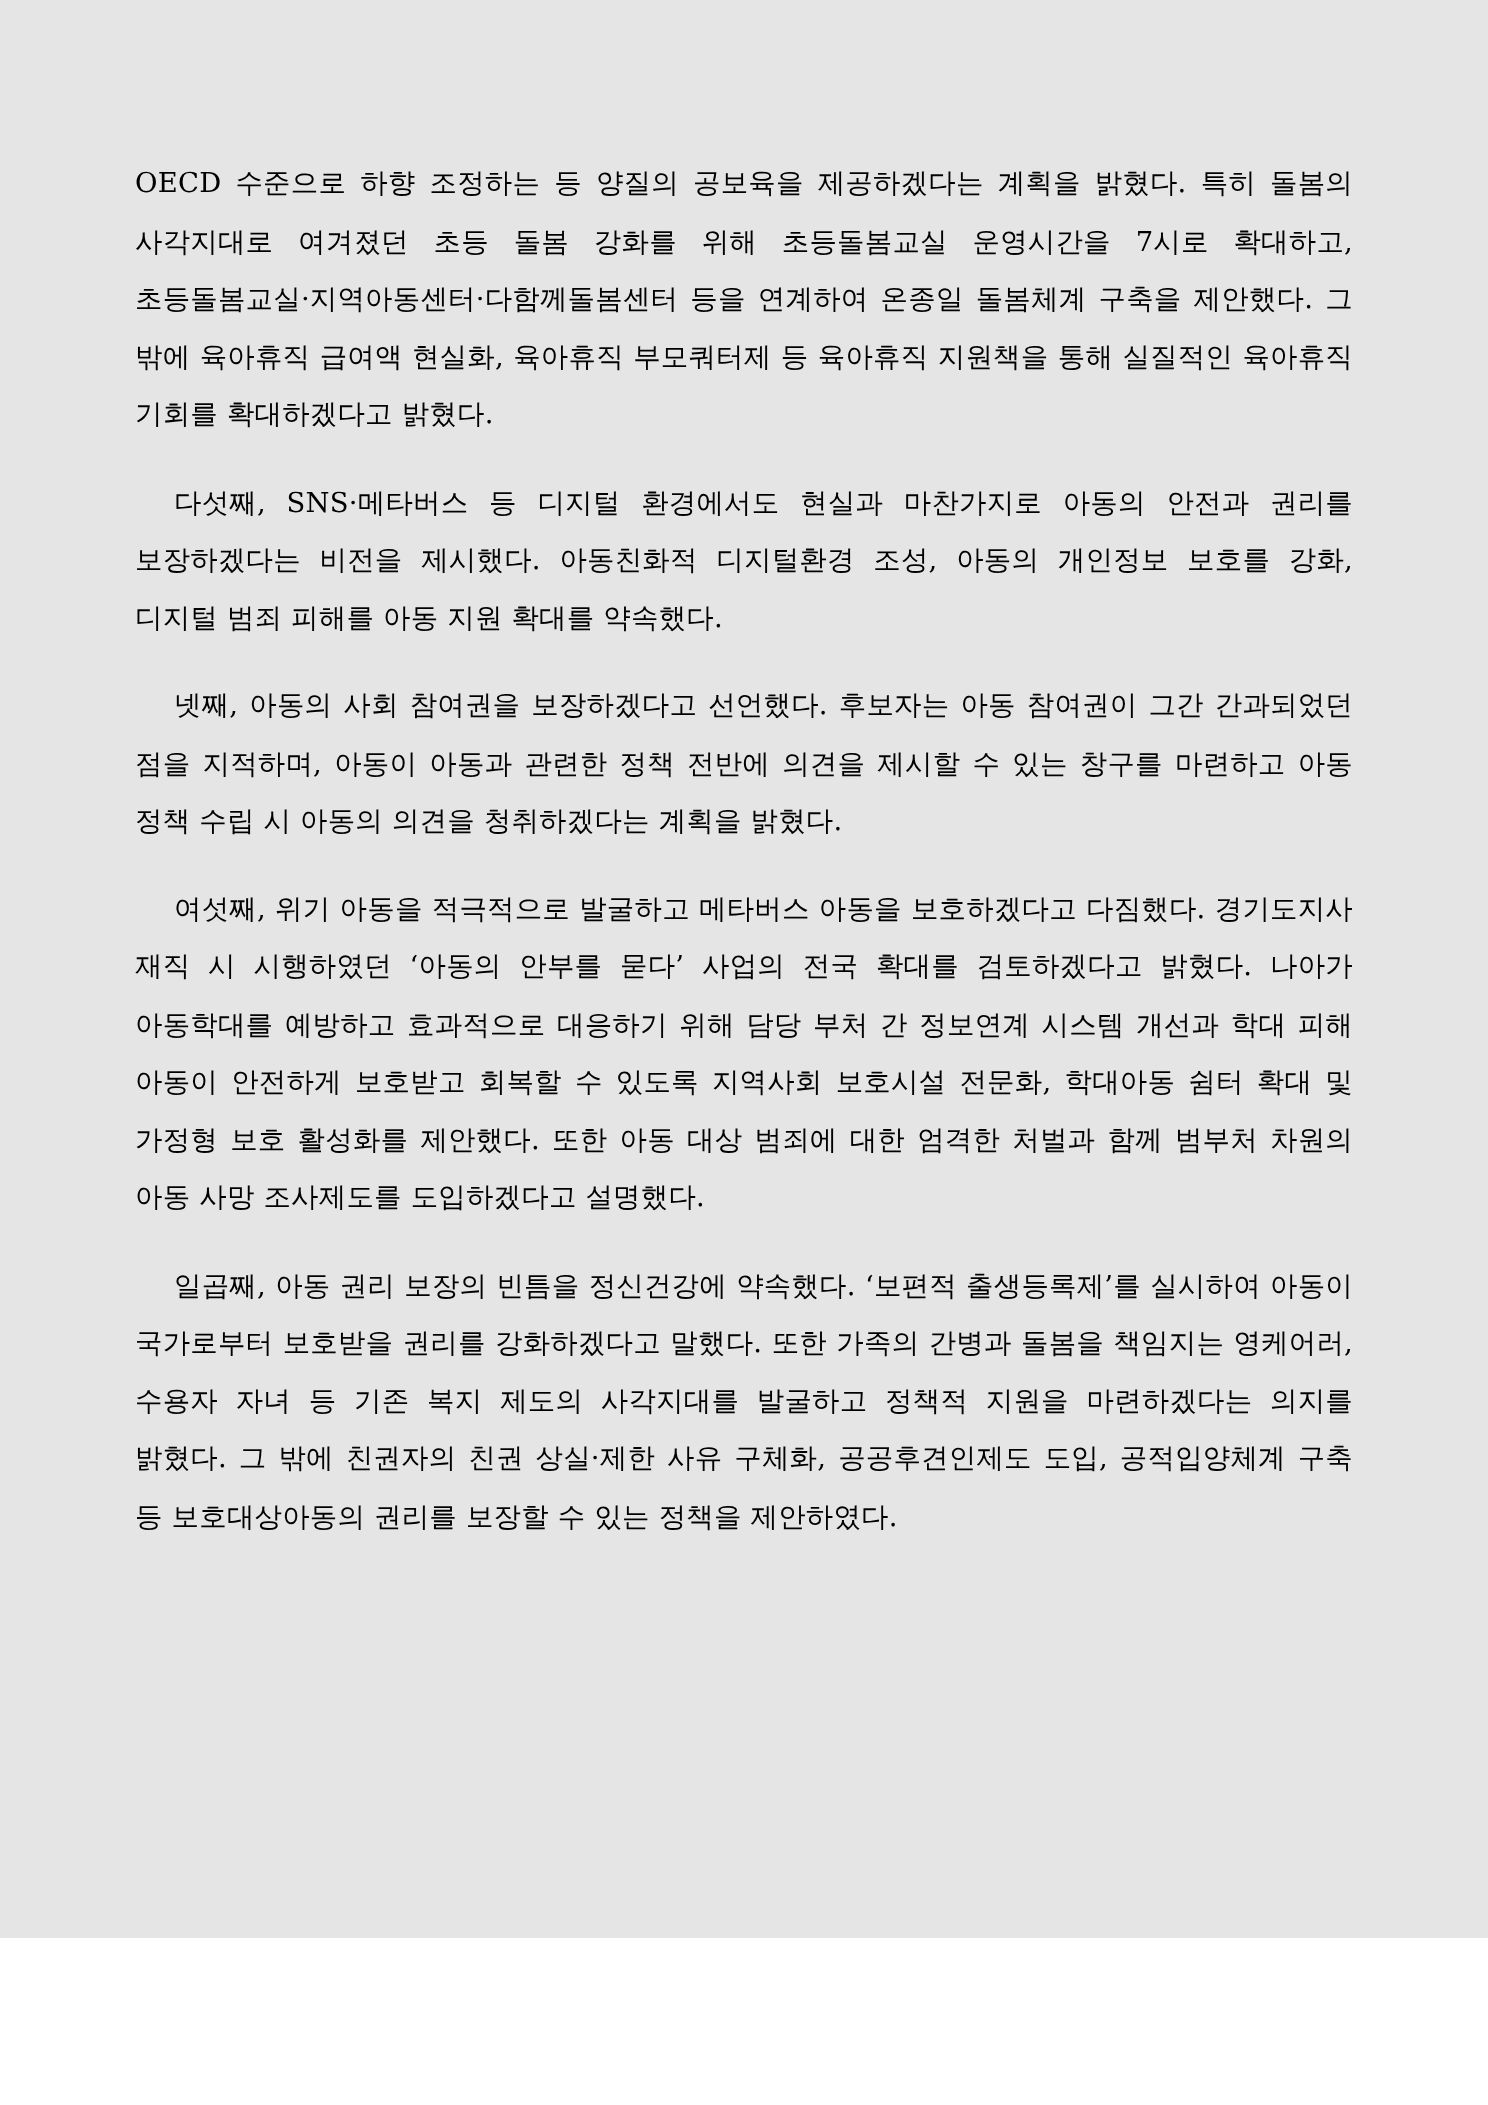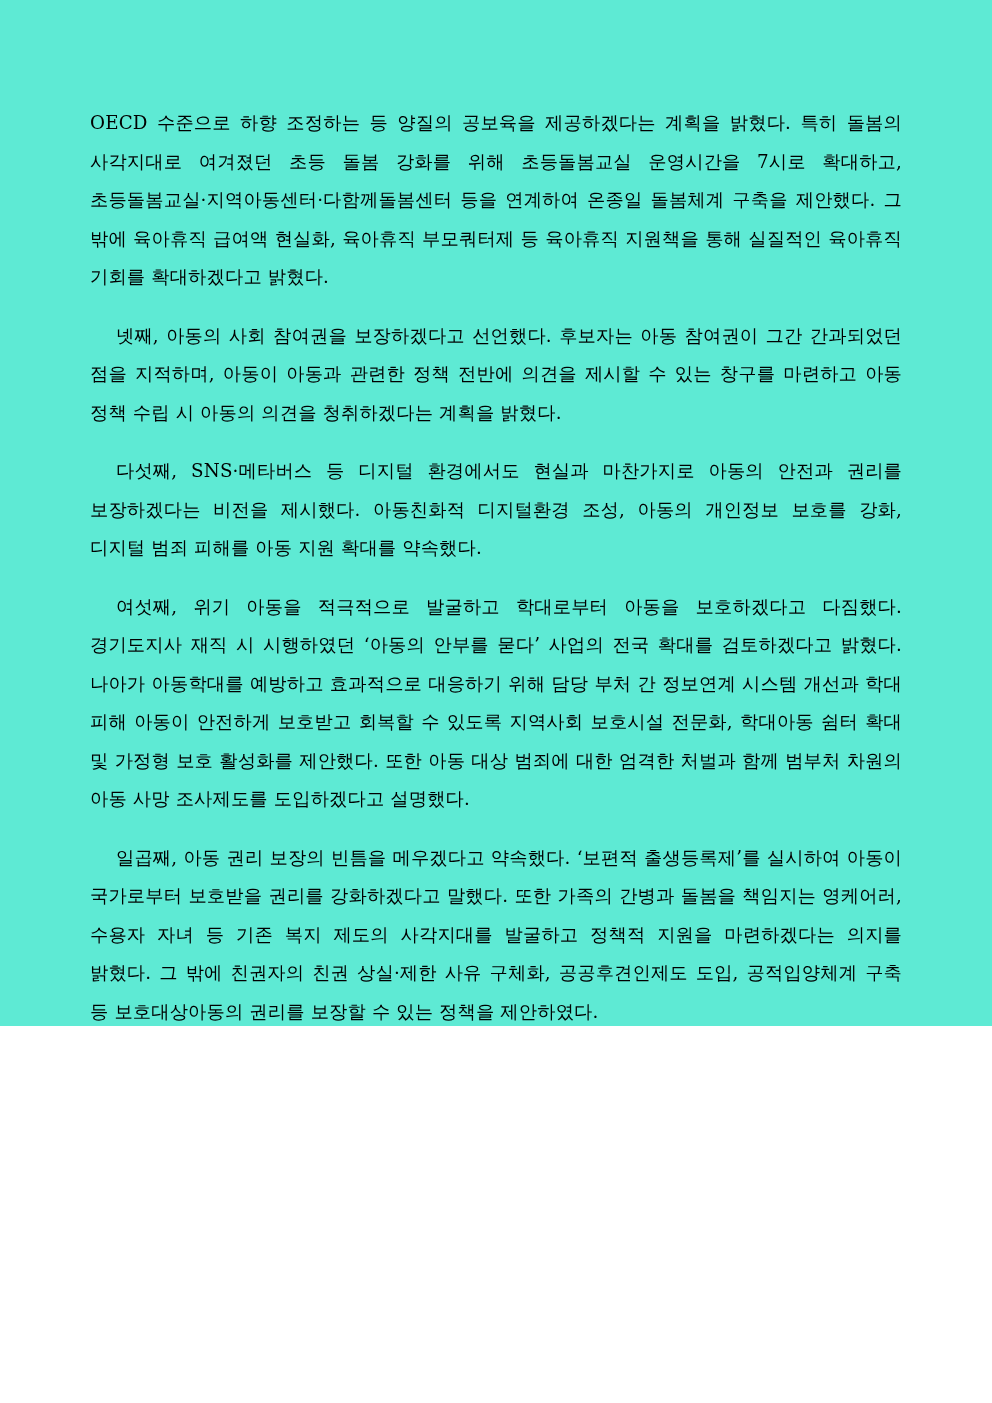--- a/index.html
+++ b/index.html
@@ -3,22 +3,22 @@
 <meta charset="utf-8">
 <style>
   html, body {
     margin: 0;
     padding: 0;
     background: #ffffff;
   }
   .page {
     position: relative;
     width: 992px;
-    height: 1026px;
-    background: #5eead4;
+    height: 1292px;
+    background: #e5e5e5;
     box-sizing: border-box;
     font-family: "DejaVu Serif", "Liberation Serif", serif;
     color: #000000;
     overflow: hidden;
   }
   .content {
     position: absolute;
     left: 90px;
     top: 104px;
     width: 812px;
@@ -56,26 +56,26 @@
 </head>
 <body>
 
 <div class="page">
 
   <div class="content">
 
     <p class="para first">OECD 수준으로 하향 조정하는 등 양질의 공보육을 제공하겠다는 계획을 밝혔다. 특히 돌봄의 사각지대로 여겨졌던 초등 돌봄 강화를 위해 초등돌봄교실 운영시간을 7시로 확대하고, 초등돌봄교실·지역아동센터·다함께돌봄센터 등을 연계하여 온종일 돌봄체계 구축을 제안했다. 그 밖에 육아휴직 급여액 현실화, 육아휴직 부모쿼터제 등 육아휴직 지원책을 통해 실질적인 육아휴직 기회를 확대하겠다고 밝혔다.</p>
 
 
+    <p class="para indent">다섯째, SNS·메타버스 등 디지털 환경에서도 현실과 마찬가지로 아동의 안전과 권리를 보장하겠다는 비전을 제시했다. 아동친화적 디지털환경 조성, 아동의 개인정보 보호를 강화, 디지털 범죄 피해를 아동 지원 확대를 약속했다.</p>
+
     <p class="para indent">넷째, 아동의 사회 참여권을 보장하겠다고 선언했다. 후보자는 아동 참여권이 그간 간과되었던 점을 지적하며, 아동이 아동과 관련한 정책 전반에 의견을 제시할 수 있는 창구를 마련하고 아동 정책 수립 시 아동의 의견을 청취하겠다는 계획을 밝혔다.</p>
 
-    <p class="para indent">다섯째, SNS·메타버스 등 디지털 환경에서도 현실과 마찬가지로 아동의 안전과 권리를 보장하겠다는 비전을 제시했다. 아동친화적 디지털환경 조성, 아동의 개인정보 보호를 강화, 디지털 범죄 피해를 아동 지원 확대를 약속했다.</p>
+    <p class="para indent">여섯째, 위기 아동을 적극적으로 발굴하고 메타버스 아동을 보호하겠다고 다짐했다. 경기도지사 재직 시 시행하였던 ‘아동의 안부를 묻다’ 사업의 전국 확대를 검토하겠다고 밝혔다. 나아가 아동학대를 예방하고 효과적으로 대응하기 위해 담당 부처 간 정보연계 시스템 개선과 학대 피해 아동이 안전하게 보호받고 회복할 수 있도록 지역사회 보호시설 전문화, 학대아동 쉼터 확대 및 가정형 보호 활성화를 제안했다. 또한 아동 대상 범죄에 대한 엄격한 처벌과 함께 범부처 차원의 아동 사망 조사제도를 도입하겠다고 설명했다.</p>
 
-    <p class="para indent">여섯째, 위기 아동을 적극적으로 발굴하고 학대로부터 아동을 보호하겠다고 다짐했다. 경기도지사 재직 시 시행하였던 ‘아동의 안부를 묻다’ 사업의 전국 확대를 검토하겠다고 밝혔다. 나아가 아동학대를 예방하고 효과적으로 대응하기 위해 담당 부처 간 정보연계 시스템 개선과 학대 피해 아동이 안전하게 보호받고 회복할 수 있도록 지역사회 보호시설 전문화, 학대아동 쉼터 확대 및 가정형 보호 활성화를 제안했다. 또한 아동 대상 범죄에 대한 엄격한 처벌과 함께 범부처 차원의 아동 사망 조사제도를 도입하겠다고 설명했다.</p>
-
-    <p class="para indent">일곱째, 아동 권리 보장의 빈틈을 메우겠다고 약속했다. ‘보편적 출생등록제’를 실시하여 아동이 국가로부터 보호받을 권리를 강화하겠다고 말했다. 또한 가족의 간병과 돌봄을 책임지는 영케어러, 수용자 자녀 등 기존 복지 제도의 사각지대를 발굴하고 정책적 지원을 마련하겠다는 의지를 밝혔다. 그 밖에 친권자의 친권 상실·제한 사유 구체화, 공공후견인제도 도입, 공적입양체계 구축 등 보호대상아동의 권리를 보장할 수 있는 정책을 제안하였다.</p>
+    <p class="para indent">일곱째, 아동 권리 보장의 빈틈을 정신건강에 약속했다. ‘보편적 출생등록제’를 실시하여 아동이 국가로부터 보호받을 권리를 강화하겠다고 말했다. 또한 가족의 간병과 돌봄을 책임지는 영케어러, 수용자 자녀 등 기존 복지 제도의 사각지대를 발굴하고 정책적 지원을 마련하겠다는 의지를 밝혔다. 그 밖에 친권자의 친권 상실·제한 사유 구체화, 공공후견인제도 도입, 공적입양체계 구축 등 보호대상아동의 권리를 보장할 수 있는 정책을 제안하였다.</p>
 
 
   </div>
 
   <div class="footer">- 2 -</div>
 
 </div>
 
 </body></html>

